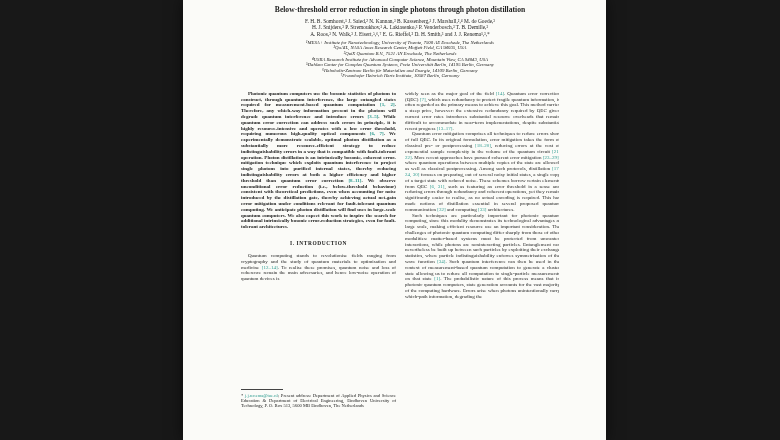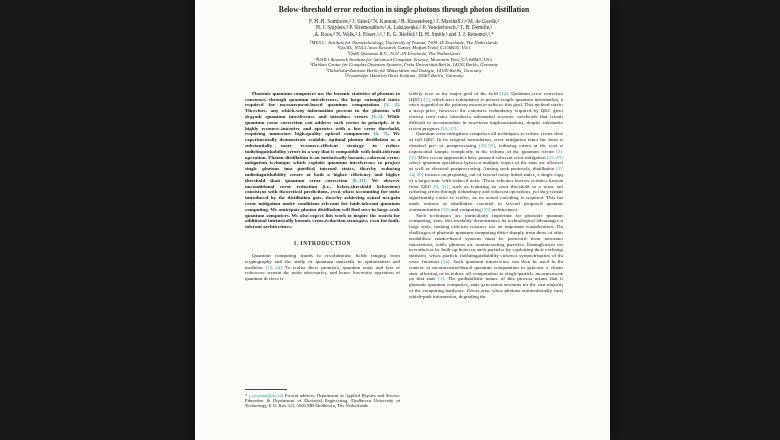--- a/index.html
+++ b/index.html
@@ -3,23 +3,24 @@
 <meta charset="utf-8">
 <style>
   html,body{margin:0;padding:0;}
   body{
     width:780px;height:440px;overflow:hidden;
     background:#181818;
     font-family:"Liberation Serif", serif;
     position:relative;
   }
   .page{
-    position:absolute;left:195px;top:0;width:415px;height:440px;
+    position:absolute;left:183px;top:0;width:415px;height:440px;
     background:#fbfbf8;color:#1c1c1c;
     box-shadow:0 0 14px rgba(0,0,0,.6);
+    padding-left:8px;
   }
   .arxiv-vertical{
     position:absolute;left:191px;top:338px;
     transform:rotate(-90deg);transform-origin:left top;
     white-space:nowrap;
     font-size:10.5px;letter-spacing:.4px;color:#2b2b2b;
     font-family:"Liberation Serif", serif;
   }
   .content{padding:4px 47px 0 50px;}
   .title{

